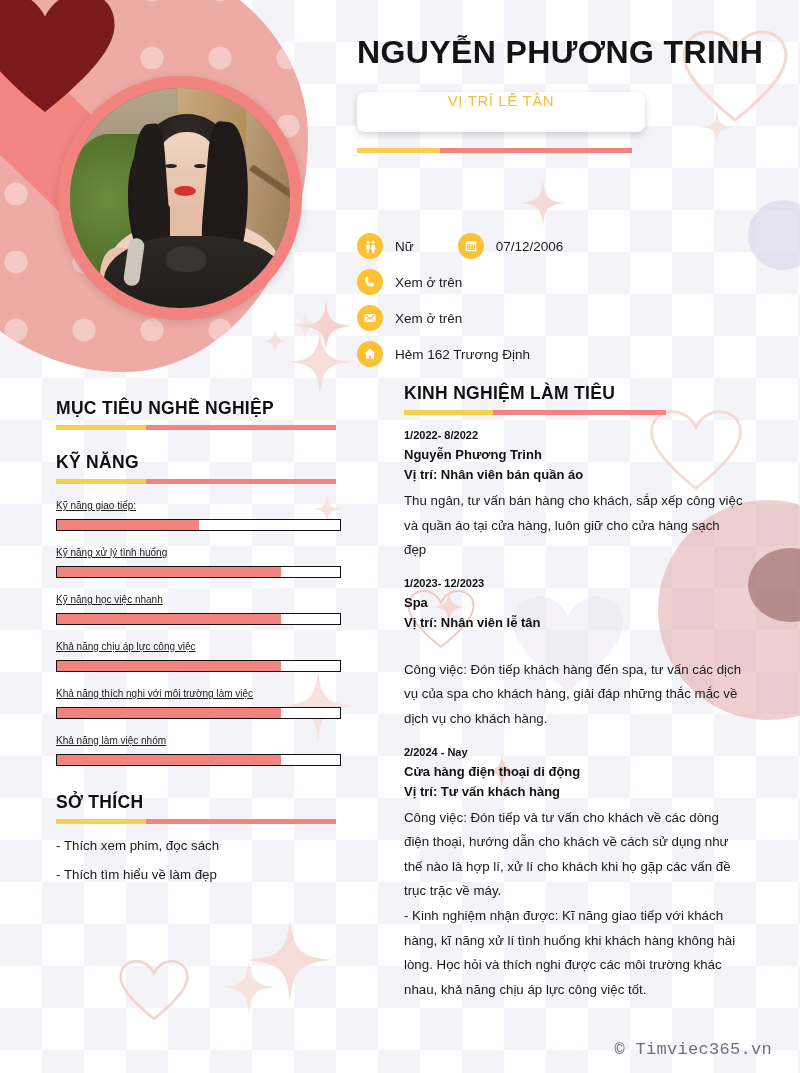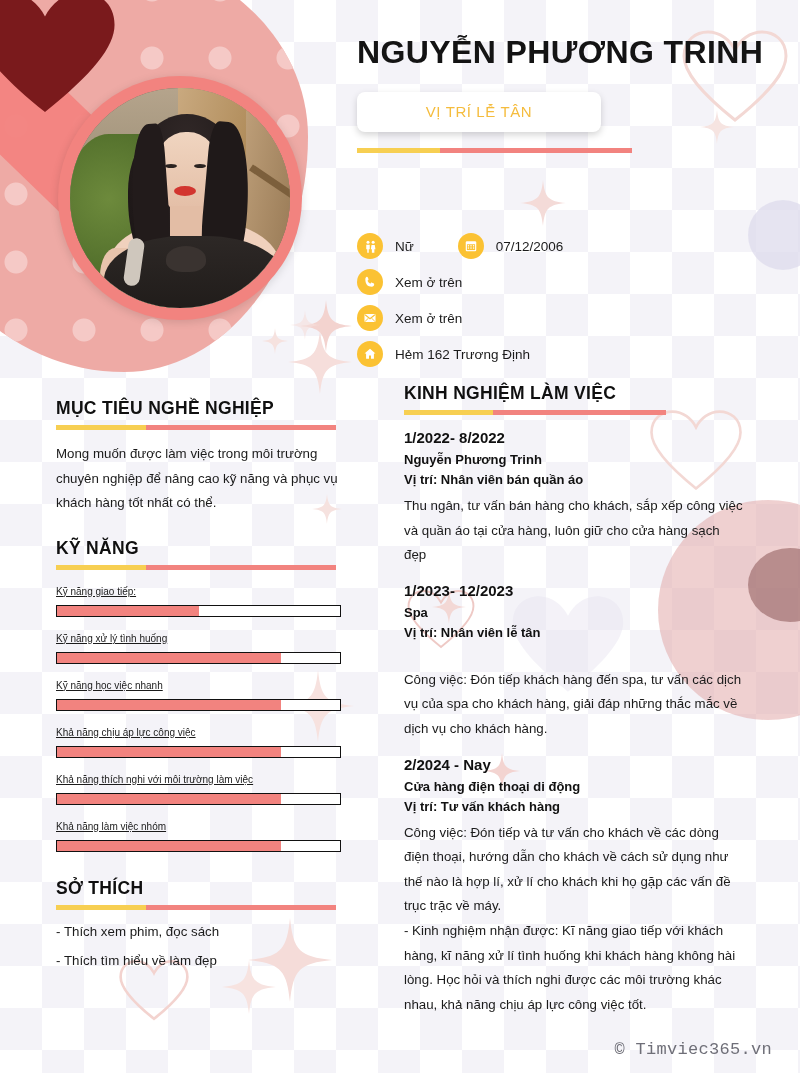--- a/index.html
+++ b/index.html
@@ -115,24 +115,24 @@
   .photo .ph-arm{position:absolute;left:30px;top:160px;width:38px;height:70px;
     background:#e8c4ac;border-radius:40% 30% 20% 30%;}
 
   
   .hdr{position:absolute;left:357px;top:34px;width:410px;}
   .hdr h1{
     margin:0;font-size:32px;line-height:1.18;font-weight:bold;
     color:#141414;letter-spacing:.4px;
   }
   .pos-box{
-    margin-top:20px;width:244px;height:40px;
+    margin-top:20px;width:288px;height:40px;
     background:#fff;border-radius:8px;
     box-shadow:0 3px 7px rgba(0,0,0,.17);
-    display:flex;align-items:center;justify-content:center;
+    display:flex;justify-content:center;
   }
   .pos-box span{color:#f5bc3d;font-size:15px;letter-spacing:.6px;}
   .hdr-rule{margin-top:16px;width:275px;height:5px;display:flex;}
   .hdr-rule .y{width:30%;background:#f7cf52;}
   .hdr-rule .r{width:70%;background:#f2837f;}
 
   
   .contact{position:absolute;left:357px;top:228px;width:400px;}
   .crow{display:flex;align-items:center;height:36px;}
   .cicon{
@@ -161,21 +161,21 @@
   .skill-name{font-size:10px;color:#1b1b1b;margin:16px 0 8px 0;text-decoration:underline;}
   .bar{
     height:12px;border:1.4px solid #111;background:#fff;box-sizing:border-box;
   }
   .bar .fill{height:100%;background:#f2837f;}
   .hobby{font-size:13.3px;color:#1b1b1b;margin:14px 0 0 0;}
 
   
   .right{position:absolute;left:404px;top:383px;width:340px;}
   .job{margin-top:14px;}
-  .job .date{font-size:15px;font-weight:bold;color:#111;margin:0 0 6px 0;}
+  .job .date{font-size:11px;font-weight:bold;color:#111;margin:0 0 6px 0;}
   .job .org{font-size:13px;font-weight:bold;color:#111;margin:0 0 5px 0;}
   .job .role{font-size:13px;font-weight:bold;color:#111;margin:0 0 7px 0;}
   .job .desc{font-size:13.3px;color:#1b1b1b;line-height:1.85;margin:0;}
 
   
   .footer{
     position:absolute;right:28px;bottom:14px;
     font-family:"Liberation Mono", monospace;
     font-size:17px;color:#6f6f78;letter-spacing:.3px;
   }
@@ -376,21 +376,20 @@
   </div>
 
   <div class="left">
 
     <div>
       <h2 class="sec-title">MỤC TIÊU NGHỀ NGHIỆP</h2>
       <div class="sec-rule" style="width:280px;">
         <div class="y" style="width:32%"></div>
         <div class="r" style="width:68%"></div>
       </div>
-      <p class="body-text">Mong muốn được làm việc trong môi trường chuyên nghiệp để nâng cao kỹ năng  và phục vụ khách hàng tốt nhất có thể.</p>
     </div>
 
     <div style="margin-top:22px;">
       <h2 class="sec-title">KỸ NĂNG</h2>
       <div class="sec-rule" style="width:280px;">
         <div class="y" style="width:32%"></div>
         <div class="r" style="width:68%"></div>
       </div>
       <div id="skills-list">
           <p class="skill-name">Kỹ năng giao tiếp:</p>
@@ -428,21 +427,21 @@
       </div>
       <div id="hobbies-list">
           <p class="hobby">- Thích xem phim, đọc sách</p>
           <p class="hobby">- Thích tìm hiểu về làm đẹp</p>
         </div>
     </div>
 
   </div>
 
   <div class="right">
-    <h2 class="sec-title">KINH NGHIỆM LÀM VIỆC</h2>
+    <h2 class="sec-title">KINH NGHIỆM LÀM TIÊU</h2>
     <div class="sec-rule" style="width:262px;">
       <div class="y" style="width:34%"></div>
       <div class="r" style="width:66%"></div>
     </div>
     <div id="jobs-list">
         <div class="job">
           <p class="date">1/2022- 8/2022</p>
           <p class="org">Nguyễn Phương Trinh</p>
           <p class="role">Vị trí: Nhân viên bán quần áo</p>
           <p class="desc" style="white-space: pre-line;">Thu ngân, tư vấn bán hàng cho khách, sắp xếp công việc và quần áo tại cửa hàng, luôn giữ cho cửa hàng sạch đẹp</p>

